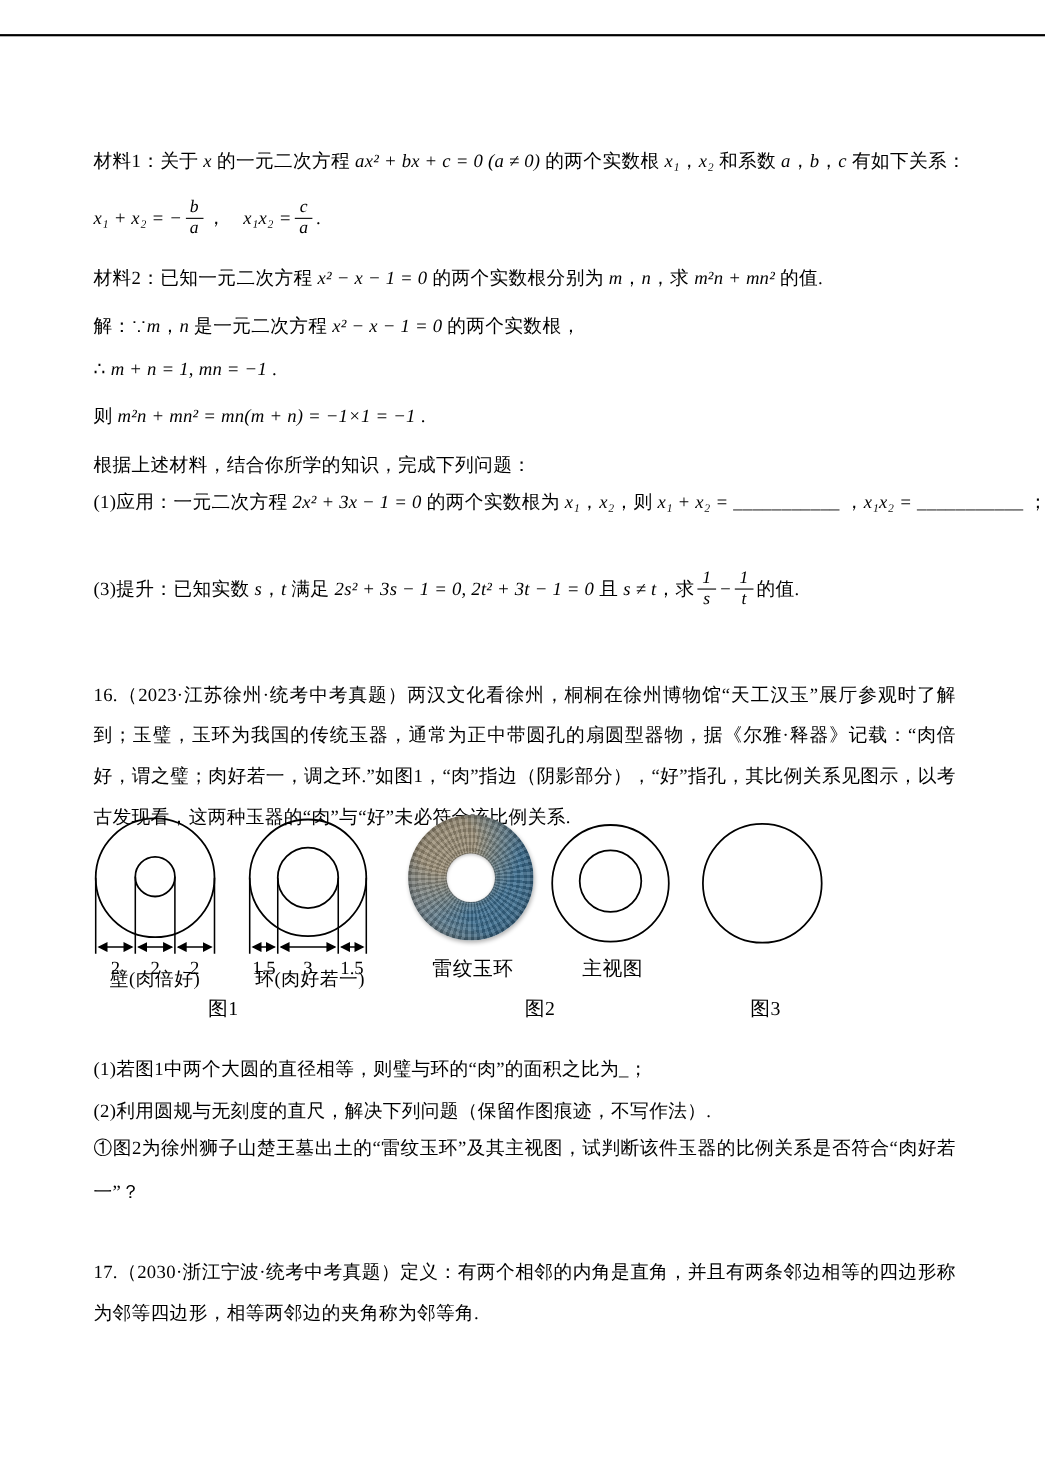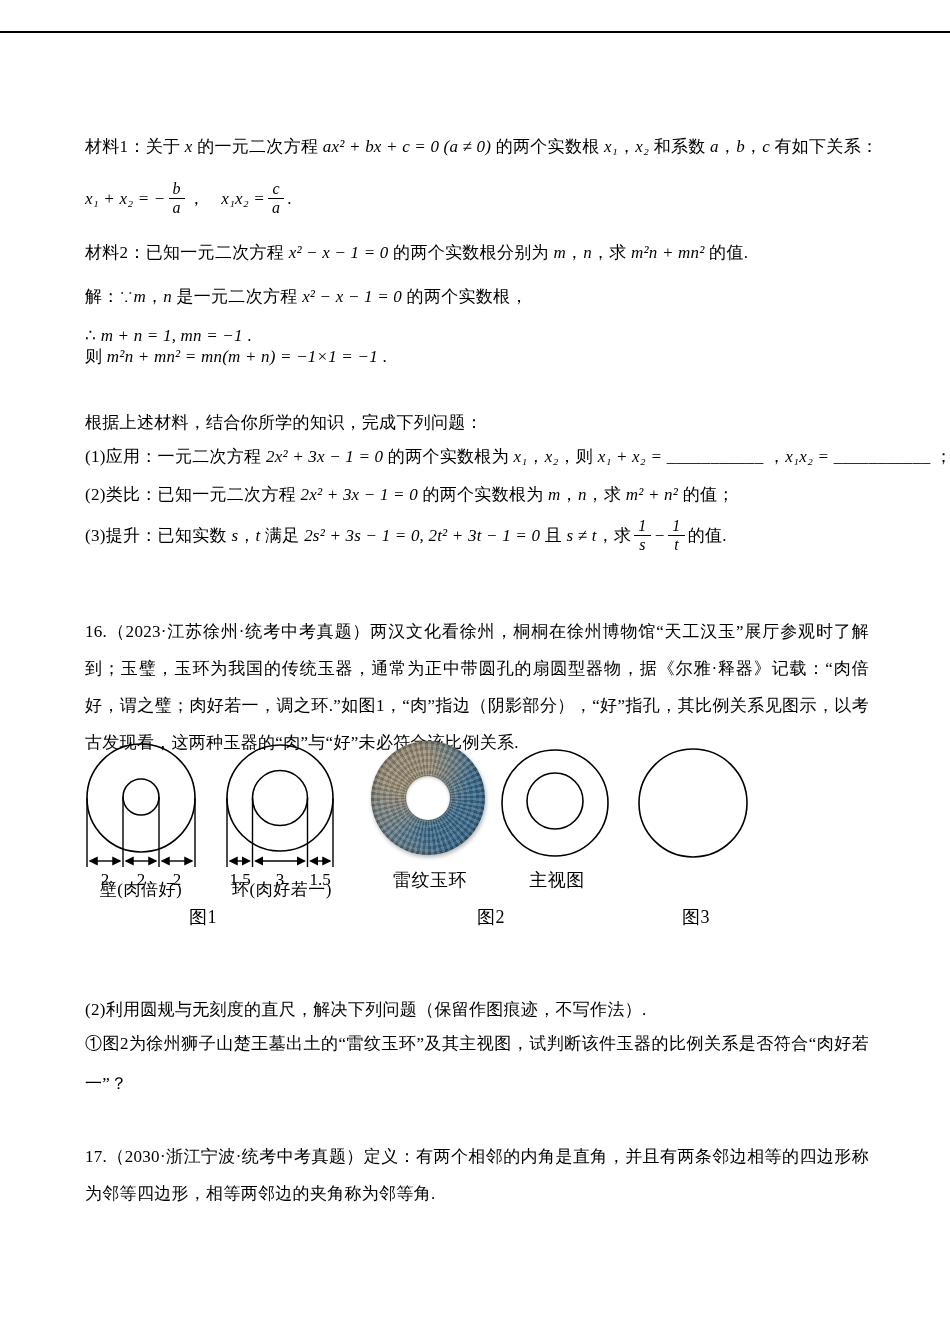--- a/index.html
+++ b/index.html
@@ -41,27 +41,26 @@
   <p class="line" style="top:118px"><span>材料1：关于 </span><span class="m">x</span><span> 的一元二次方程 </span><span class="m">ax² + bx + c = 0 (a ≠ 0)</span><span> 的两个实数根 </span><span class="m">x₁</span><span>，</span><span class="m">x₂</span><span> 和系数 </span><span class="m">a</span><span>，</span><span class="m">b</span><span>，</span><span class="m">c</span><span> 有如下关系：</span></p>
 
   <p class="line" style="top:165px"><span class="m">x₁ + x₂ = −</span><span class="frac"><span class="num">b</span><span class="den">a</span></span><span class="gap">，</span><span class="m">x₁x₂ =</span><span class="frac"><span class="num">c</span><span class="den">a</span></span><span>.</span></p>
 
   <p class="line" style="top:224px"><span>材料2：已知一元二次方程 </span><span class="m">x² − x − 1 = 0</span><span> 的两个实数根分别为 </span><span class="m">m</span><span>，</span><span class="m">n</span><span>，求 </span><span class="m">m²n + mn²</span><span> 的值.</span></p>
 
   <p class="line" style="top:268px"><span>解：∵</span><span class="m">m</span><span>，</span><span class="m">n</span><span> 是一元二次方程 </span><span class="m">x² − x − 1 = 0</span><span> 的两个实数根，</span></p>
 
   <p class="line" style="top:308px"><span>∴ </span><span class="m">m + n = 1, mn = −1</span><span> .</span></p>
 
-  <p class="line" style="top:328px"><span>则 </span><span class="m">m²n + mn² = mn(m + n) = −1×1 = −1</span><span> .</span></p>
+  <p class="line" style="top:350px"><span>则 </span><span class="m">m²n + mn² = mn(m + n) = −1×1 = −1</span><span> .</span></p>
 
   <p class="line" style="top:394px">根据上述材料，结合你所学的知识，完成下列问题：</p>
 
   <p class="line" style="top:428px"><span>(1)应用：一元二次方程 </span><span class="m">2x² + 3x − 1 = 0</span><span> 的两个实数根为 </span><span class="m">x₁</span><span>，</span><span class="m">x₂</span><span>，则 </span><span class="m">x₁ + x₂ =</span><span> ___________ ，</span><span class="m">x₁x₂ =</span><span> ___________ ；</span></p>
 
-  <p class="line" style="top:466px"><span>(2)类比：已知一元二次方程 </span><span class="m">2x² + 3x − 1 = 0</span><span> 的两个实数根为 </span><span class="m">m</span><span>，</span><span class="m">n</span><span>，求 </span><span class="m">m² + n²</span><span> 的值；</span></p>
 
   <p class="line" style="top:502px"><span>(3)提升：已知实数 </span><span class="m">s</span><span>，</span><span class="m">t</span><span> 满足 </span><span class="m">2s² + 3s − 1 = 0, 2t² + 3t − 1 = 0</span><span> 且 </span><span class="m">s ≠ t</span><span>，求</span><span class="frac"><span class="num">1</span><span class="den">s</span></span><span class="m">−</span><span class="frac"><span class="num">1</span><span class="den">t</span></span><span>的值.</span></p>
 
   <p class="para" style="top:596px">16.（2023·江苏徐州·统考中考真题）两汉文化看徐州，桐桐在徐州博物馆“天工汉玉”展厅参观时了解到；玉璧，玉环为我国的传统玉器，通常为正中带圆孔的扇圆型器物，据《尔雅·释器》记载：“肉倍好，谓之璧；肉好若一，调之环.”如图1，“肉”指边（阴影部分），“好”指孔，其比例关系见图示，以考古发现看，这两种玉器的“肉”与“好”未必符合该比例关系.</p>
 
   <svg class="figsvg" width="950" height="210" viewBox="0 0 950 210">
     <defs>
       <marker id="arr" viewBox="0 0 10 10" refX="8.5" refY="5" markerWidth="6.5" markerHeight="6.5" orient="auto-start-reverse">
         <path d="M0,0 L10,5 L0,10 z" fill="#000"></path>
       </marker>
@@ -111,17 +110,18 @@
   </div>
 
   <div class="cap" style="left:141px;top:878px">壁(肉倍好)</div>
   <div class="cap" style="left:282px;top:878px">环(肉好若一)</div>
   <div class="cap big" style="left:203px;top:905px">图1</div>
   <div class="cap big" style="left:430px;top:868px">雷纹玉环</div>
   <div class="cap big" style="left:557px;top:868px">主视图</div>
   <div class="cap big" style="left:491px;top:905px">图2</div>
   <div class="cap big" style="left:696px;top:905px">图3</div>
 
+  <p class="line" style="top:943px">(1)若图1中两个大圆的直径相等，则璧与环的“肉”的面积之比为_；</p>
   <p class="line" style="top:981px">(2)利用圆规与无刻度的直尺，解决下列问题（保留作图痕迹，不写作法）.</p>
   <p class="para" style="top:1007px;line-height:40px">①图2为徐州狮子山楚王墓出土的“雷纹玉环”及其主视图，试判断该件玉器的比例关系是否符合“肉好若一”？</p>
 
   <p class="para" style="top:1121px;line-height:37px">17.（2030·浙江宁波·统考中考真题）定义：有两个相邻的内角是直角，并且有两条邻边相等的四边形称为邻等四边形，相等两邻边的夹角称为邻等角.</p>
 </div>
 
 </body></html>

